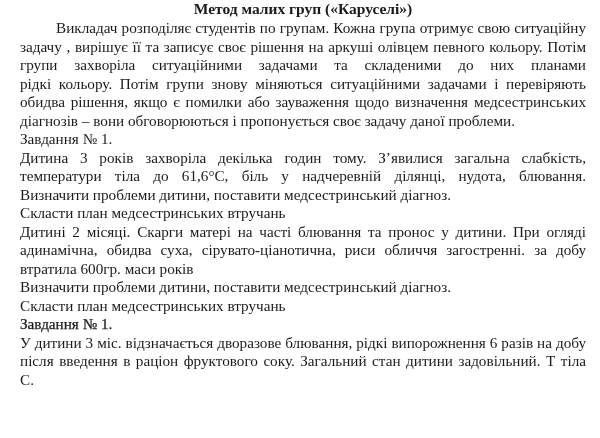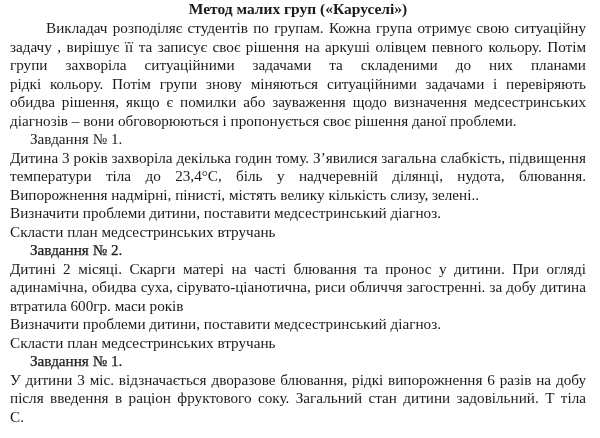--- a/index.html
+++ b/index.html
@@ -12,21 +12,21 @@
       height: 438px;
       overflow: hidden;
       font-family: "Liberation Serif", "DejaVu Serif", serif;
       color: #1a1a1a;
       font-size: 15.2px;
     }
     .page {
       position: relative;
       width: 600px;
       height: 438px;
-      padding: 0 14px 0 10px;
+      padding: 0 14px 0 20px;
       box-sizing: border-box;
     }
     .title {
       text-align: center;
       font-weight: bold;
       font-size: 15.5px;
       line-height: 18px;
       margin: 0;
       padding-top: 0px;
       height: 19px;
@@ -44,52 +44,49 @@
       text-align-last: justify;
       white-space: normal;
       overflow: hidden;
     }
     .indent {
       padding-left: 36px;
       font-family: Liberation Serif, serif;
     }
     .heading-task {
       font-weight: normal;
-      margin-left: 20px;
     }
     .heading-task.semi {
       -webkit-text-stroke: 0.25px #1a1a1a;
     }
   </style>
 </head>
 <body>
 
 <div class="page">
   <h1 class="title">Метод малих груп («Каруселі»)</h1>
 
   <div>
     <span class="line justify indent">Викладач розподіляє студентів по групам. Кожна група отримує свою ситуаційну</span>
     <span class="line justify">задачу , вирішує її та записує своє рішення на аркуші олівцем певного кольору. Потім</span>
     <span class="line justify">групи захворіла ситуаційними задачами та складеними до них планами</span>
     <span class="line justify">рідкі кольору. Потім групи знову міняються ситуаційними  задачами і перевіряють</span>
     <span class="line justify">обидва рішення, якщо є помилки або зауваження щодо визначення медсестринських</span>
-    <span class="line">діагнозів – вони обговорюються і пропонується своє рішення даної проблеми.</span>
+    <span class="line">діагнозів – вони обговорюються і пропонується своє задачу даної проблеми.</span>
   </div>
 
   <div>
     <span class="line heading-task">Завдання  № 1.</span>
     <span class="line justify">Дитина 3 років захворіла декілька годин тому. З’явилися  загальна слабкість, підвищення</span>
-    <span class="line justify">температури тіла до 23,4°С, біль у  надчеревній ділянці, нудота, блювання.</span>
-    <span class="line">Випорожнення надмірні, пінисті, містять велику кількість слизу, зелені..</span>
+    <span class="line justify">температури тіла до 61,6°С, біль у  надчеревній ділянці, нудота, блювання.</span>
     <span class="line">Визначити проблеми дитини, поставити медсестринський діагноз.</span>
     <span class="line">Скласти  план медсестринських втручань</span>
   </div>
 
   <div>
-    <span class="line heading-task semi">Завдання № 2.</span>
     <span class="line justify">Дитині  2 місяці. Скарги матері на часті блювання та пронос у дитини. При огляді дитина</span>
     <span class="line justify">адинамічна, обидва суха, сірувато-ціанотична, риси обличчя загостренні. за добу дитина</span>
     <span class="line">втратила 600гр. маси років</span>
     <span class="line">Визначити проблеми дитини, поставити медсестринський діагноз.</span>
     <span class="line">Скласти  план медсестринських втручань</span>
   </div>
 
   <div>
     <span class="line heading-task semi">Завдання № 1.</span>
     <span class="line justify">У дитини 3 міс. відзначається дворазове блювання, рідкі випорожнення 6 разів на добу</span>

